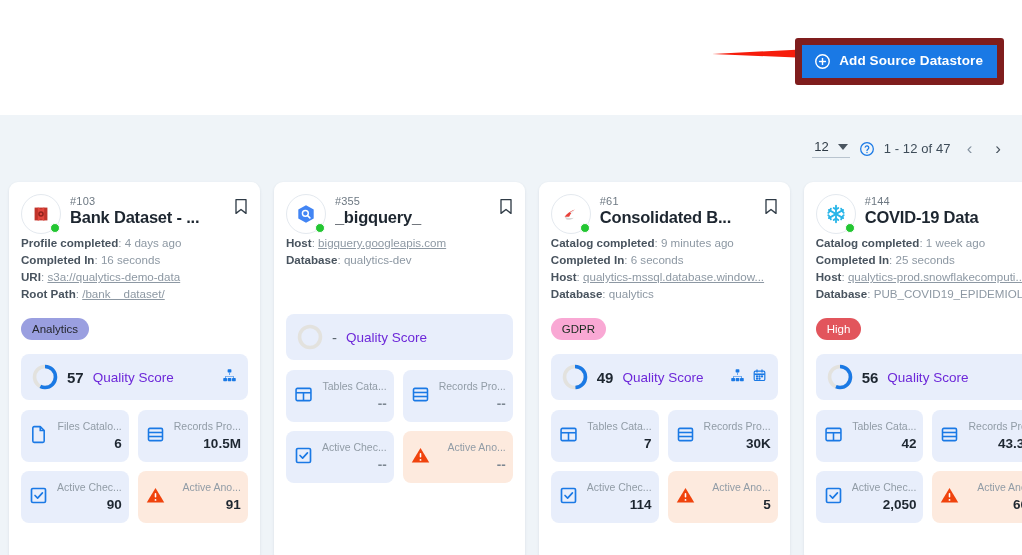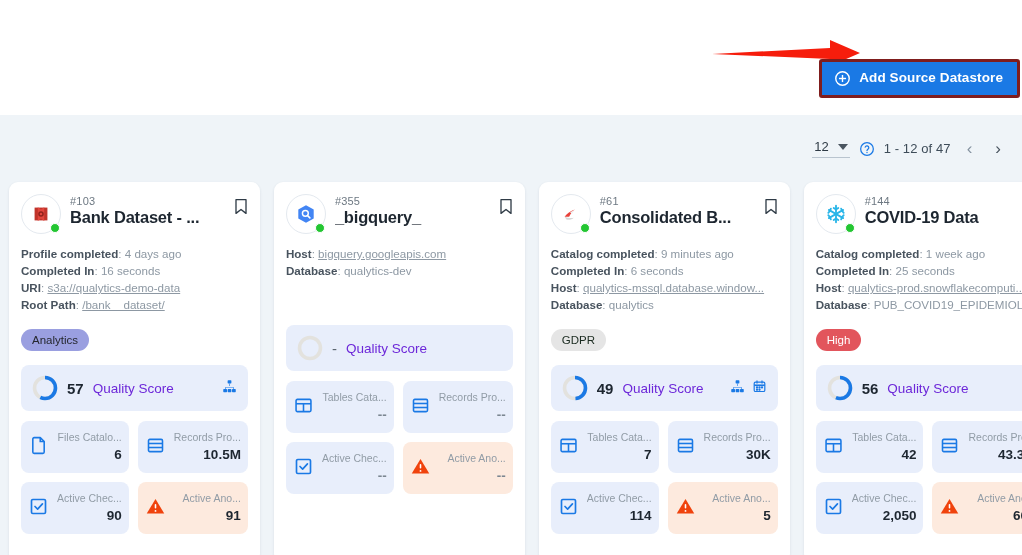--- a/index.html
+++ b/index.html
@@ -12,26 +12,25 @@
   #app { position: relative; width: 1022px; height: 555px; }
 
   
   .header {
     position: relative;
     height: 115px;
     background: #ffffff;
   }
   .add-btn-wrap {
     position: absolute;
-    right: 2px; top: 38px;
-    border: 3px solid #7f1d1d;
+    right: 18px; top: 38px;
+    border: 7px solid #7f1d1d;
     border-radius: 3px;
     padding: 0;
     line-height: 0;
-    margin-top: 21px;
   }
   .add-btn {
     display: flex; align-items: center; gap: 8px;
     background: #1a79e5;
     color: #ffffff;
     border: none;
     padding: 8px 14px 8px 12px;
     font-family: "Liberation Sans", sans-serif;
     font-size: 13.5px;
     font-weight: bold;
@@ -110,33 +109,33 @@
   }
   .titlebox { flex: 1; min-width: 0; padding-top: 1px; }
   .card-id { font-size: 11px; color: #6d7882; letter-spacing: .2px; }
   .card-title {
     font-size: 16.5px; font-weight: bold; color: #1d2630;
     margin-top: 1px; white-space: nowrap; overflow: hidden; text-overflow: ellipsis;
     letter-spacing: -.2px;
   }
   .bookmark { background: none; border: none; cursor: pointer; padding: 2px 0 0 0; margin-top: 2px; }
 
-  .meta { margin-top: 11px; min-height: 70px; }
+  .meta { min-height: 70px; }
   .meta-row { font-size: 11.6px; color: #8d98a3; line-height: 1.48; white-space: nowrap; overflow: hidden; text-overflow: ellipsis; }
   .meta-row b { color: #48535e; font-weight: bold; }
   .meta-row .link { color: #8d98a3; text-decoration: underline; }
 
   .tagrow { margin-top: 14px; height: 26px; }
   .tag {
     display: inline-block; border-radius: 13px;
     padding: 4px 11px; font-size: 11.5px; line-height: 1.25;
   }
   .tag.analytics { background: #9a9fe0; color: #25272e; }
   .tag.notags { background: #ffffff; color: #4a5560; border: 1px solid #dde3ea; }
-  .tag.gdpr { background: #e5e5e5; color: #1b2b20; }
+  .tag.gdpr { background: #f9a8d4; color: #1b2b20; }
   .tag.high { background: #e2555c; color: #ffffff; }
 
   .qs {
     margin-top: 10px;
     background: #e8eefb;
     border-radius: 8px;
     height: 46px;
     display: flex; align-items: center; gap: 9px;
     padding: 0 11px;
   }

